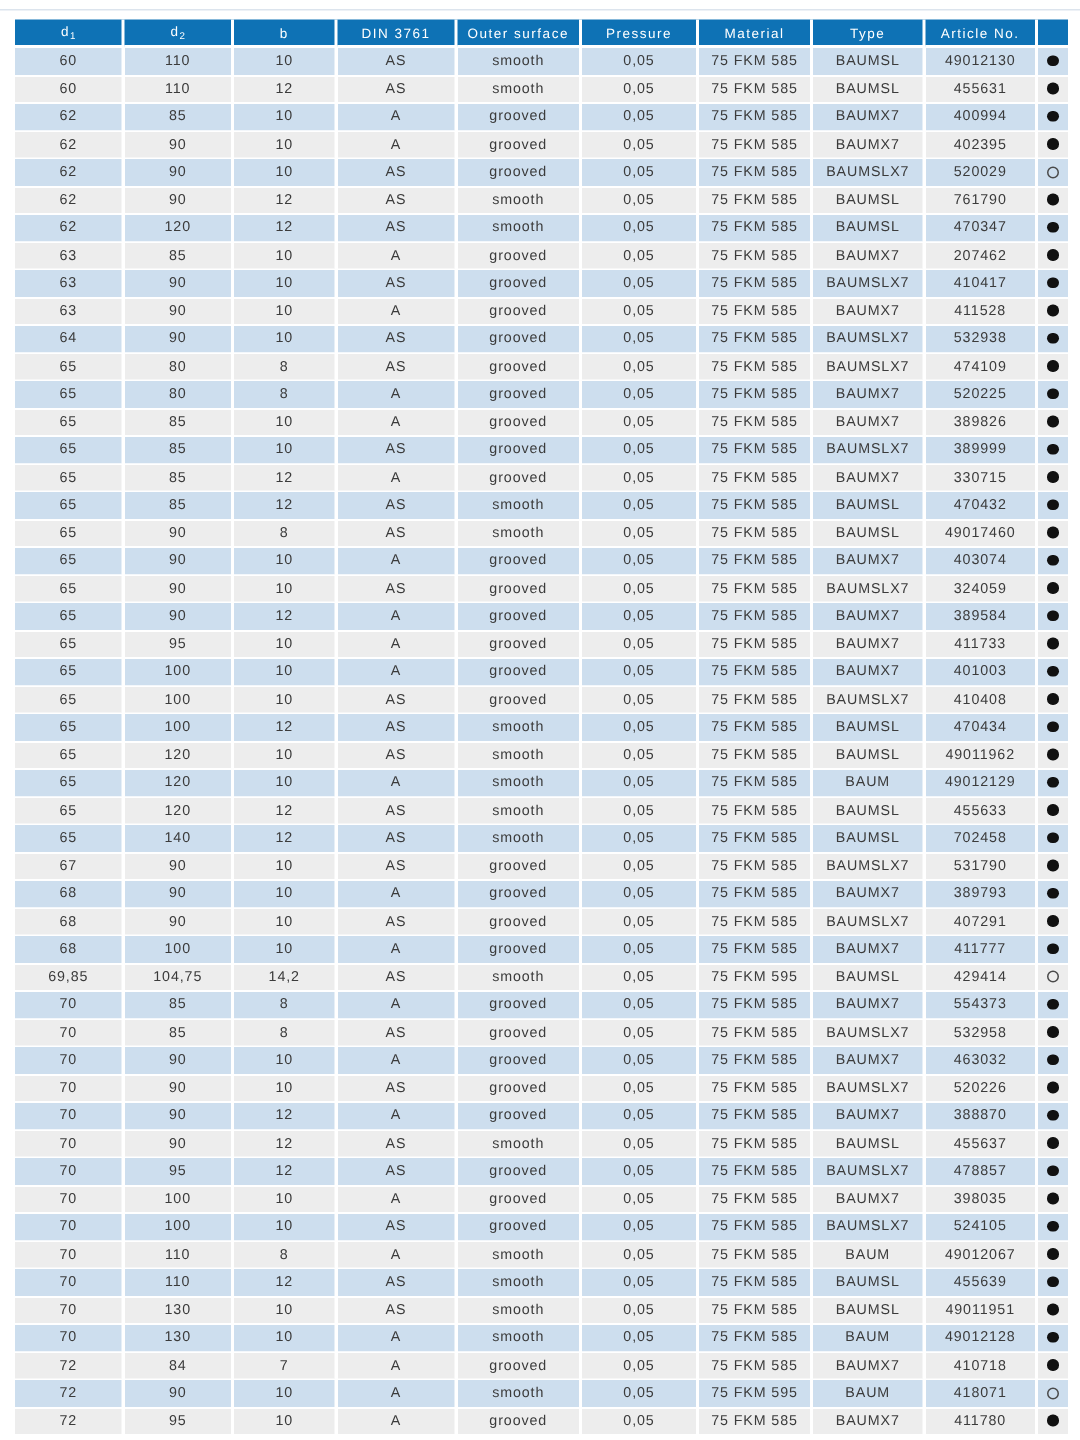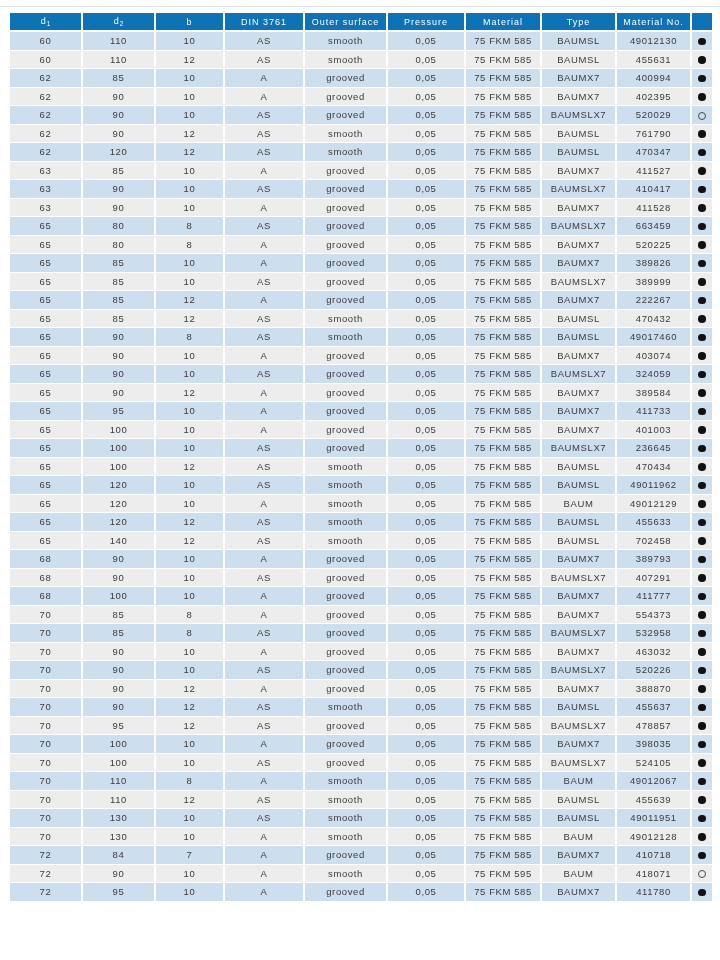--- a/index.html
+++ b/index.html
@@ -72,21 +72,21 @@
     <thead>
       <tr id="head-row">
           <th><span>d</span><span class="subscript">1</span></th>
           <th><span>d</span><span class="subscript">2</span></th>
           <th><span>b</span></th>
           <th><span>DIN 3761</span></th>
           <th><span>Outer surface</span></th>
           <th><span>Pressure</span></th>
           <th><span>Material</span></th>
           <th><span>Type</span></th>
-          <th><span>Material No.</span></th>
+          <th><span>Article No.</span></th>
           <th><span></span></th>
         </tr>
     </thead>
     <tbody id="body-rows">
         <tr>
           <td>60</td>
           <td>110</td>
           <td>10</td>
           <td>AS</td>
           <td>smooth</td>
@@ -170,21 +170,21 @@
         </tr>
         <tr>
           <td>63</td>
           <td>85</td>
           <td>10</td>
           <td>A</td>
           <td>grooved</td>
           <td>0,05</td>
           <td>75 FKM 585</td>
           <td>BAUMX7</td>
-          <td>411527</td>
+          <td>207462</td>
           <td><span class="dot filled"></span></td>
         </tr>
         <tr>
           <td>63</td>
           <td>90</td>
           <td>10</td>
           <td>AS</td>
           <td>grooved</td>
           <td>0,05</td>
           <td>75 FKM 585</td>
@@ -195,32 +195,44 @@
         <tr>
           <td>63</td>
           <td>90</td>
           <td>10</td>
           <td>A</td>
           <td>grooved</td>
           <td>0,05</td>
           <td>75 FKM 585</td>
           <td>BAUMX7</td>
           <td>411528</td>
+          <td><span class="dot filled"></span></td>
+        </tr>
+        <tr>
+          <td>64</td>
+          <td>90</td>
+          <td>10</td>
+          <td>AS</td>
+          <td>grooved</td>
+          <td>0,05</td>
+          <td>75 FKM 585</td>
+          <td>BAUMSLX7</td>
+          <td>532938</td>
           <td><span class="dot filled"></span></td>
         </tr>
         <tr>
           <td>65</td>
           <td>80</td>
           <td>8</td>
           <td>AS</td>
           <td>grooved</td>
           <td>0,05</td>
           <td>75 FKM 585</td>
           <td>BAUMSLX7</td>
-          <td>663459</td>
+          <td>474109</td>
           <td><span class="dot filled"></span></td>
         </tr>
         <tr>
           <td>65</td>
           <td>80</td>
           <td>8</td>
           <td>A</td>
           <td>grooved</td>
           <td>0,05</td>
           <td>75 FKM 585</td>
@@ -254,21 +266,21 @@
         </tr>
         <tr>
           <td>65</td>
           <td>85</td>
           <td>12</td>
           <td>A</td>
           <td>grooved</td>
           <td>0,05</td>
           <td>75 FKM 585</td>
           <td>BAUMX7</td>
-          <td>222267</td>
+          <td>330715</td>
           <td><span class="dot filled"></span></td>
         </tr>
         <tr>
           <td>65</td>
           <td>85</td>
           <td>12</td>
           <td>AS</td>
           <td>smooth</td>
           <td>0,05</td>
           <td>75 FKM 585</td>
@@ -350,21 +362,21 @@
         </tr>
         <tr>
           <td>65</td>
           <td>100</td>
           <td>10</td>
           <td>AS</td>
           <td>grooved</td>
           <td>0,05</td>
           <td>75 FKM 585</td>
           <td>BAUMSLX7</td>
-          <td>236645</td>
+          <td>410408</td>
           <td><span class="dot filled"></span></td>
         </tr>
         <tr>
           <td>65</td>
           <td>100</td>
           <td>12</td>
           <td>AS</td>
           <td>smooth</td>
           <td>0,05</td>
           <td>75 FKM 585</td>
@@ -414,20 +426,32 @@
           <td>12</td>
           <td>AS</td>
           <td>smooth</td>
           <td>0,05</td>
           <td>75 FKM 585</td>
           <td>BAUMSL</td>
           <td>702458</td>
           <td><span class="dot filled"></span></td>
         </tr>
         <tr>
+          <td>67</td>
+          <td>90</td>
+          <td>10</td>
+          <td>AS</td>
+          <td>grooved</td>
+          <td>0,05</td>
+          <td>75 FKM 585</td>
+          <td>BAUMSLX7</td>
+          <td>531790</td>
+          <td><span class="dot filled"></span></td>
+        </tr>
+        <tr>
           <td>68</td>
           <td>90</td>
           <td>10</td>
           <td>A</td>
           <td>grooved</td>
           <td>0,05</td>
           <td>75 FKM 585</td>
           <td>BAUMX7</td>
           <td>389793</td>
           <td><span class="dot filled"></span></td>
@@ -448,20 +472,32 @@
           <td>68</td>
           <td>100</td>
           <td>10</td>
           <td>A</td>
           <td>grooved</td>
           <td>0,05</td>
           <td>75 FKM 585</td>
           <td>BAUMX7</td>
           <td>411777</td>
           <td><span class="dot filled"></span></td>
+        </tr>
+        <tr>
+          <td>69,85</td>
+          <td>104,75</td>
+          <td>14,2</td>
+          <td>AS</td>
+          <td>smooth</td>
+          <td>0,05</td>
+          <td>75 FKM 595</td>
+          <td>BAUMSL</td>
+          <td>429414</td>
+          <td><span class="dot hollow"></span></td>
         </tr>
         <tr>
           <td>70</td>
           <td>85</td>
           <td>8</td>
           <td>A</td>
           <td>grooved</td>
           <td>0,05</td>
           <td>75 FKM 585</td>
           <td>BAUMX7</td>

